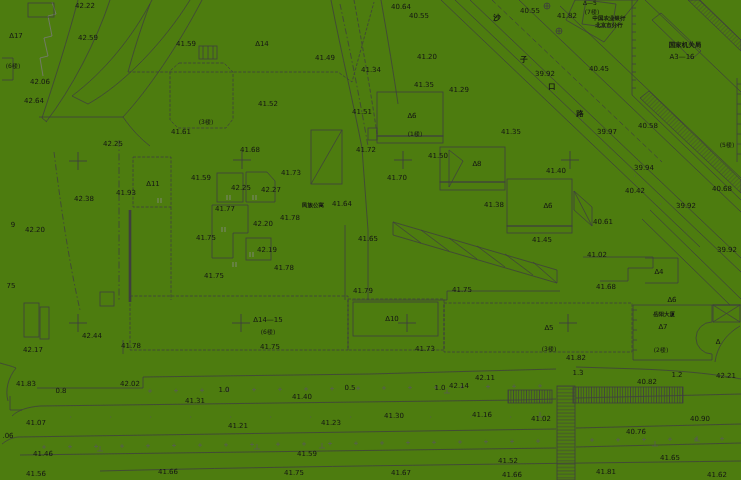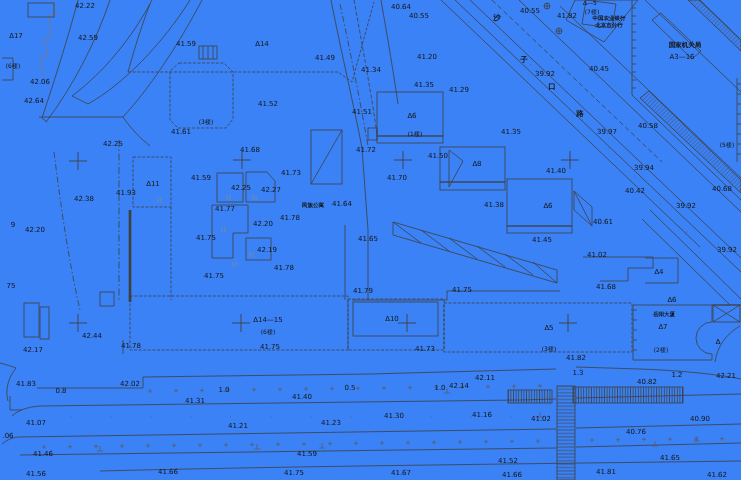--- a/index.html
+++ b/index.html
@@ -1,16 +1,16 @@
 <!DOCTYPE html>
 <html><head>
 <meta charset="utf-8">
 <style>
   html,body{margin:0;padding:0;background:#e8e8e8;}
-  .stage{position:relative;width:741px;height:480px;background:#3b82f6;overflow:hidden;
+  .stage{position:relative;width:741px;height:480px;background:#4d7c0f;overflow:hidden;
          font-family:"DejaVu Sans",sans-serif;}
   svg{position:absolute;left:0;top:0;}
   text.lb{fill:#141414;stroke:none;font-family:"DejaVu Sans",sans-serif;}
   text.lb.n{font-size:7px;}
   text.lb.s{font-size:6px;}
   text.lb.cn{font-size:7.5px;font-weight:bold;}
   text.lb.cns{font-size:5.5px;font-weight:bold;}
   text.lb.cnb{font-size:6.5px;font-weight:bold;}
 </style>
 </head>

